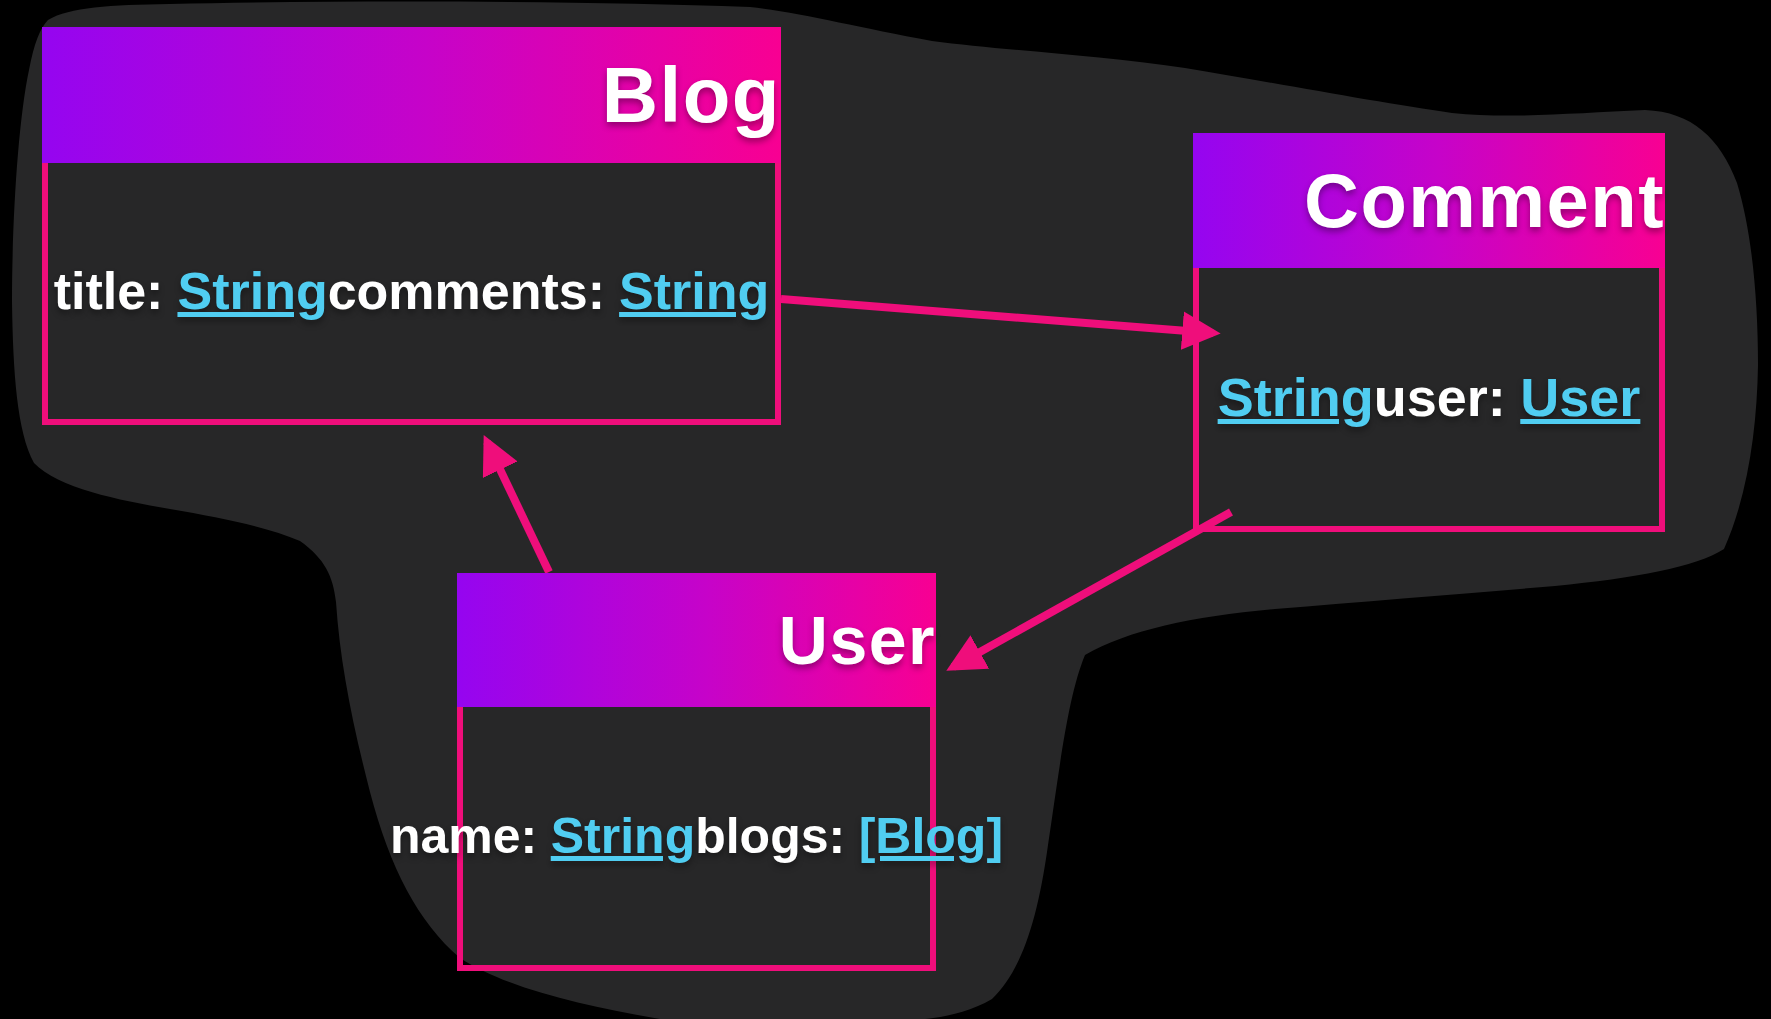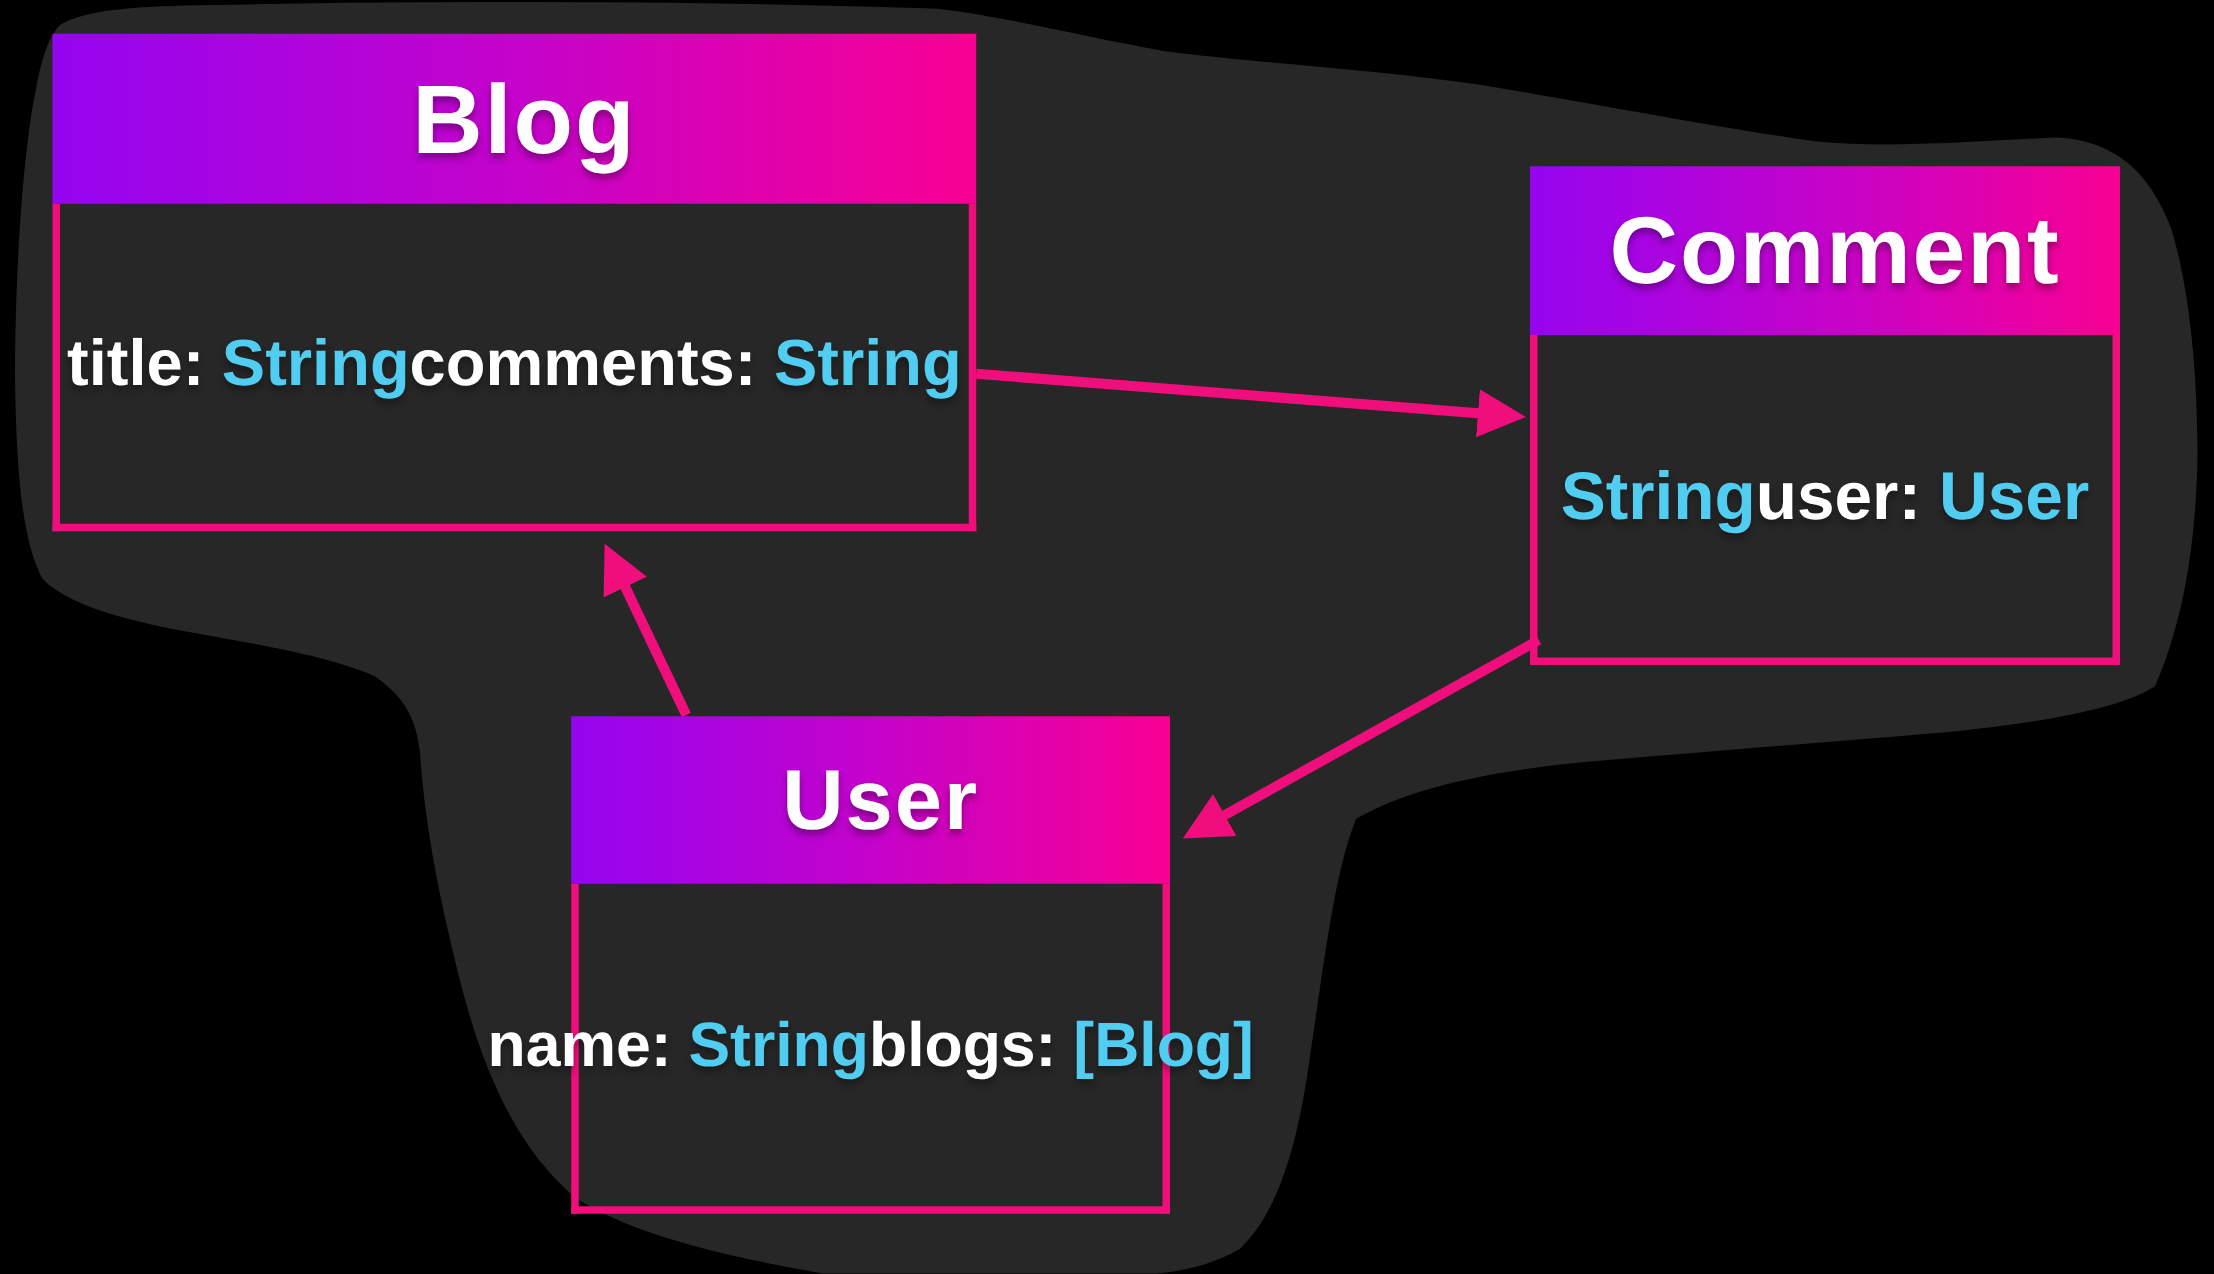--- a/index.html
+++ b/index.html
@@ -19,21 +19,21 @@
     position:absolute;
     display:flex;flex-direction:column;
     box-sizing:border-box;
   }
   .entity-header{
     flex:0 0 var(--header-h,135px);
     background:linear-gradient(90deg,
       var(--gradient_start,#9505f0) 0%,
       var(--gradient_mid,#c603c9) 52%,
       var(--gradient_end,#f80092) 100%);
-    display:flex;align-items:center;justify-content:center;padding-left:16px;
+    display:flex;align-items:center;justify-content:flex-end;padding-left:16px;
   }
   .entity-title{
     font-size:var(--title-fs,76px);
     font-weight:700;
     color:var(--text_white,#fff);
     letter-spacing:1.5px;
     text-shadow:0 4px 6px rgba(0,0,0,.35);
   }
   .entity-body{
     flex:1 1 auto;
@@ -45,21 +45,21 @@
   }
   .field{
     display:flex;align-items:baseline;gap:.27em;
     font-size:var(--field-fs,50px);
     line-height:var(--field-lh,70px);
     font-weight:700;
     white-space:nowrap;
     text-shadow:0 4px 6px rgba(0,0,0,.35);
   }
   .field-name{color:var(--text_white,#fff);}
-  .field-type{color:var(--type_cyan,#50cdf1);}
+  .field-type{color:var(--type_cyan,#50cdf1);text-decoration:underline;}
 </style>
 </head>
 <body>
 
 <div class="canvas">
 
   <svg class="layer" viewBox="0 0 1771 1019" aria-hidden="true">
     <path class="blob" d="
       M 48 20
       C 70 7, 110 5, 170 4
@@ -115,21 +115,21 @@
         <div class="field">
           <span class="field-name">comments:</span>
           <span class="field-type">String</span>
         </div>
 
         <div class="field">
         </div>
       </div>
   </div>
 
-  <div class="entity" style="left:1224px;top:133px;width:472px;height:399px;--header-h:135px;--title-fs:76px;--field-fs:54px;--field-lh:69px;">
+  <div class="entity" style="left:1193px;top:133px;width:472px;height:399px;--header-h:135px;--title-fs:76px;--field-fs:54px;--field-lh:69px;">
     <div class="entity-header">
       <span class="entity-title">Comment</span>
     </div>
     <div class="entity-body">
 
         <div class="field">
           <span class="field-type">String</span>
         </div>
 
         <div class="field">

